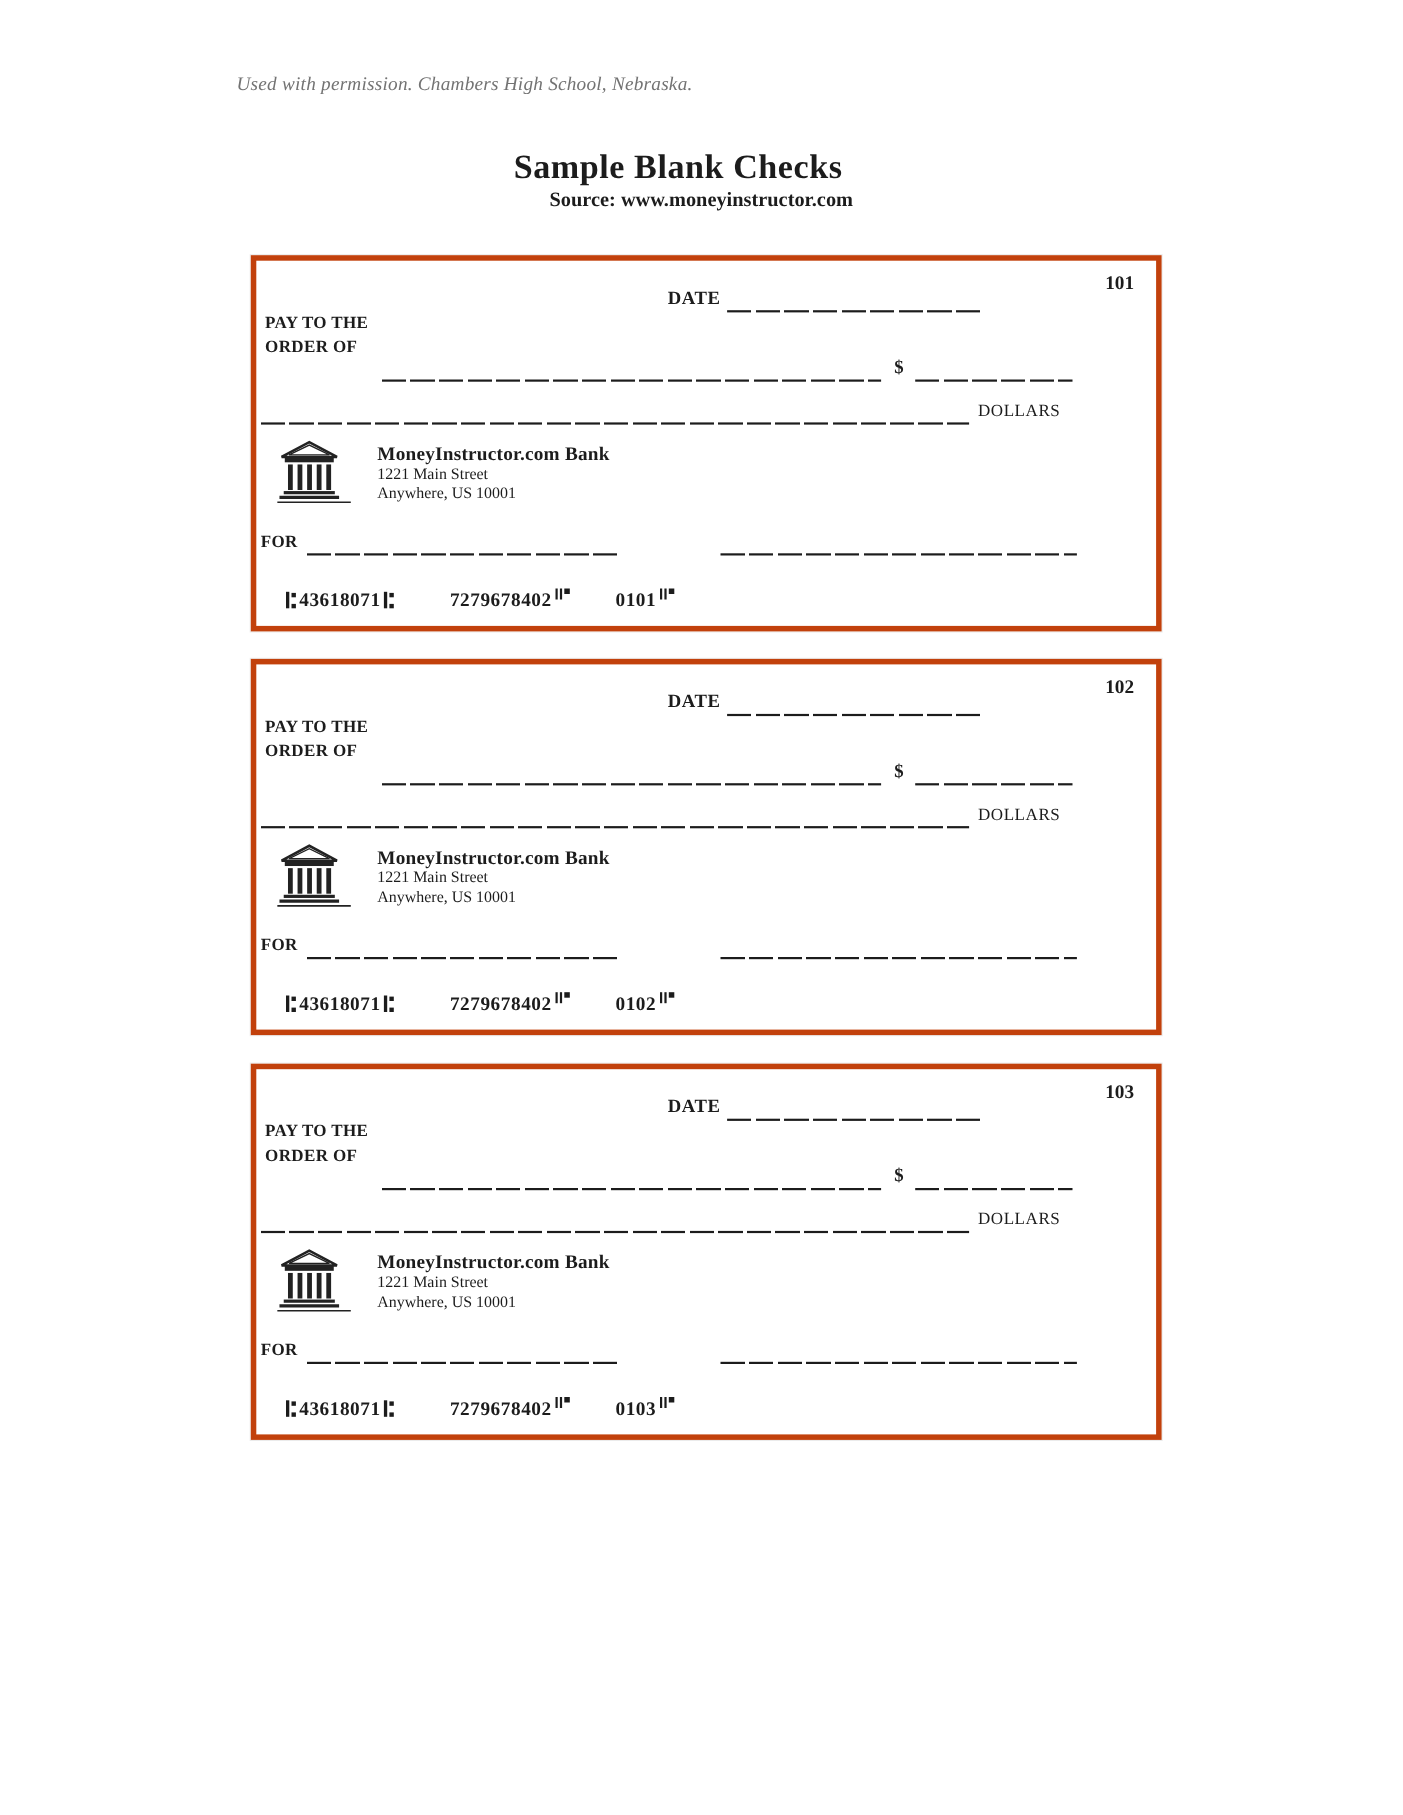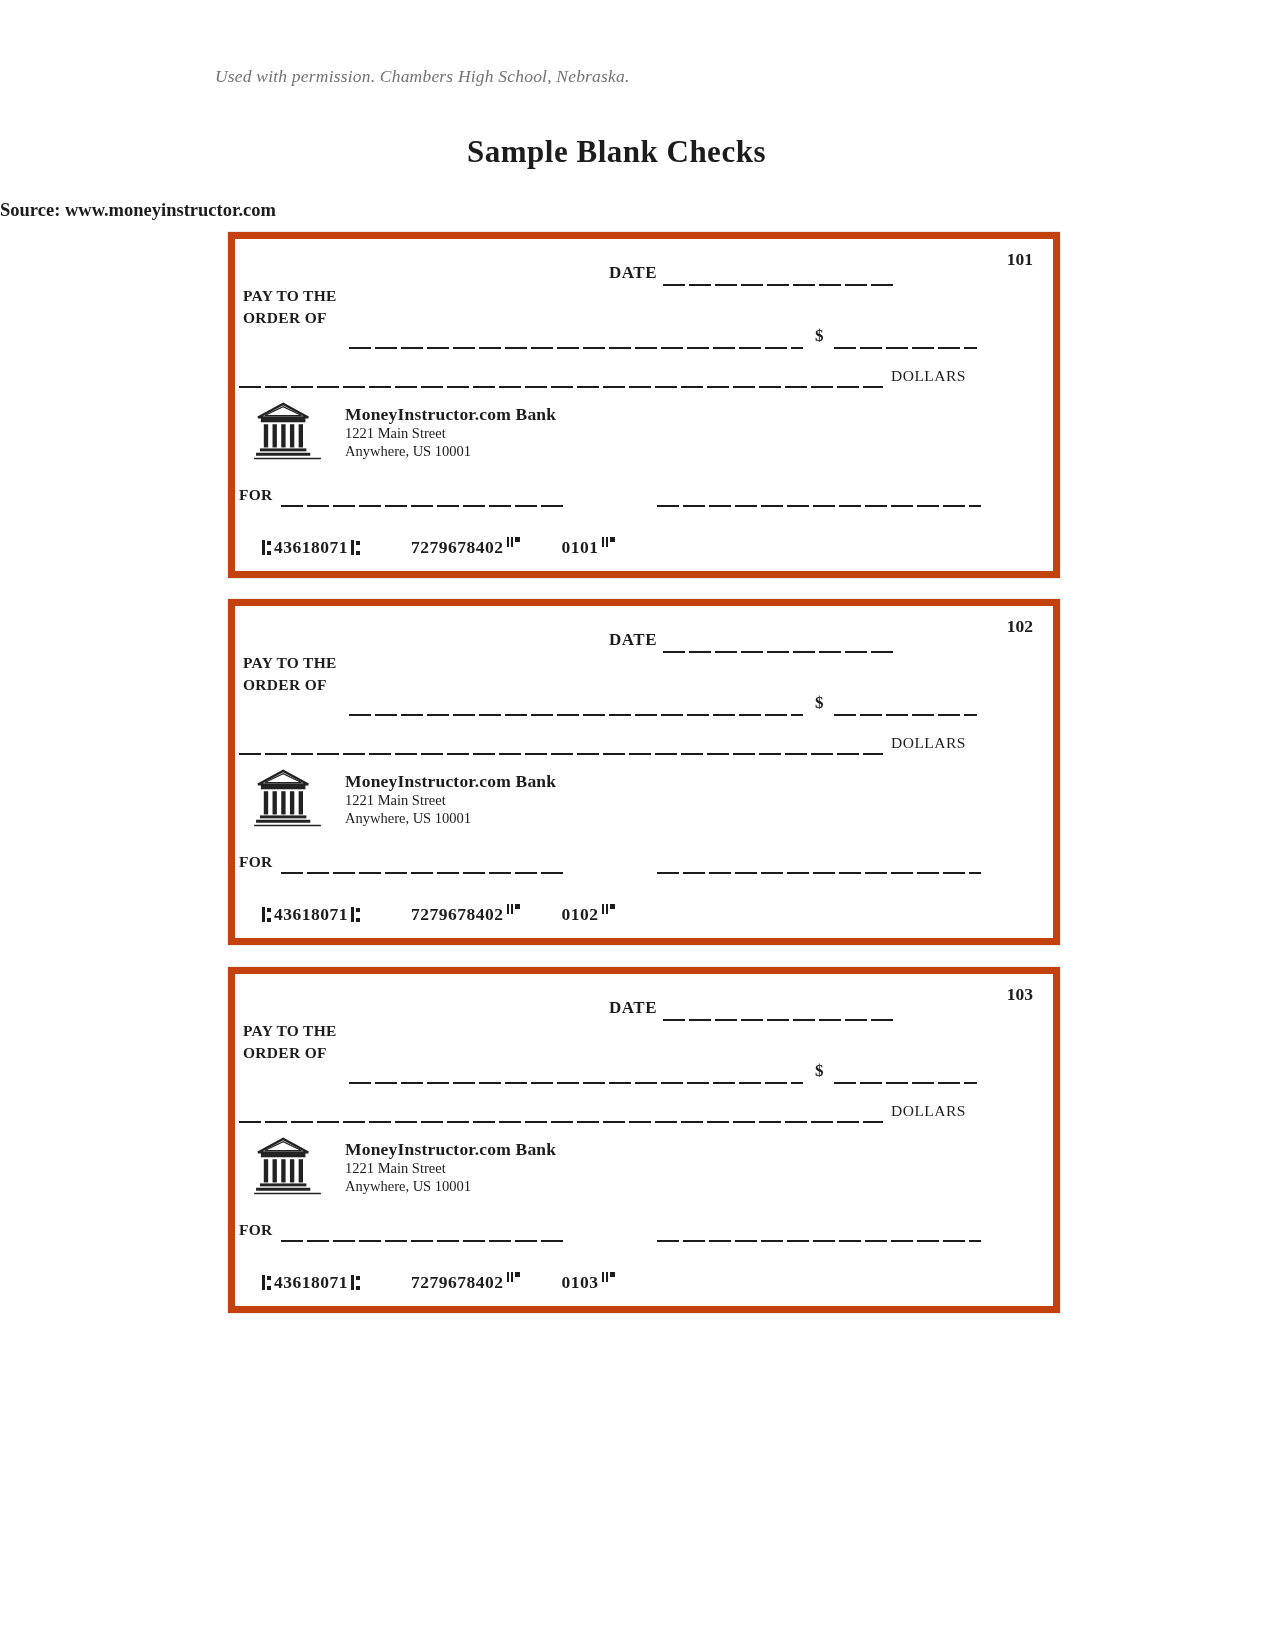--- a/index.html
+++ b/index.html
@@ -10,26 +10,26 @@
   }
   .note{
     position:absolute;left:215px;top:66px;
     font-style:italic;font-size:17.5px;letter-spacing:0.2px;color:#737373;
   }
   .title{
     position:absolute;left:0;top:134px;width:1233px;text-align:center;
     font-size:31px;font-weight:bold;letter-spacing:0.5px;
   }
   .source{
-    position:absolute;left:0;top:200px;width:1275px;text-align:left;
+    position:absolute;left:0;top:172px;width:1275px;text-align:center;
     font-size:18.5px;font-weight:bold;
   }
   .check{
     position:absolute;left:228px;width:818px;height:332px;
-    border:7px solid #c2410c;background:#fff;
+    border:5px solid #c2410c;background:#fff;
     box-shadow:0 0 0 1px rgba(0,0,0,0.08);
   }
   .c1{top:232px;} .c2{top:599px;} .c3{top:967px;}
   .check-number{
     position:absolute;top:10px;right:20px;
     font-size:17.5px;font-weight:bold;
   }
   .date-label{
     position:absolute;left:374px;top:24px;
     font-size:17px;font-weight:bold;letter-spacing:0.5px;

